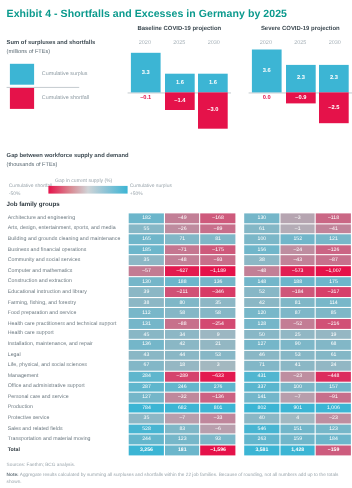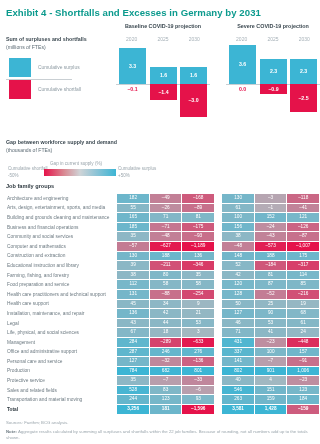--- a/index.html
+++ b/index.html
@@ -107,21 +107,21 @@
   .footer { padding: 5px 8px 0 6px; }
   .src { font-size: 4.3px; color: #9aa5ac; line-height: 1.6; }
   .note { font-size: 4.3px; color: #9aa5ac; line-height: 1.6; margin-top: 2px; }
   .note b { color: #6d7a82; }
 </style>
 </head>
 <body>
 
 <div class="page">
 
-  <div class="title">Exhibit 4 - Shortfalls and Excesses in Germany by 2031</div>
+  <div class="title">Exhibit 4 - Shortfalls and Excesses in Germany by 2025</div>
 
   <div class="topchart">
 
     <div class="legendbox">
       <div class="legend-title">Sum of surpluses and shortfalls</div>
       <div class="legend-sub">(millions of FTEs)</div>
       <div class="legend-swatches">
         <div class="lg-line"></div>
         <div class="lg-sw top"></div>
         <div class="lg-sw bot"></div>

